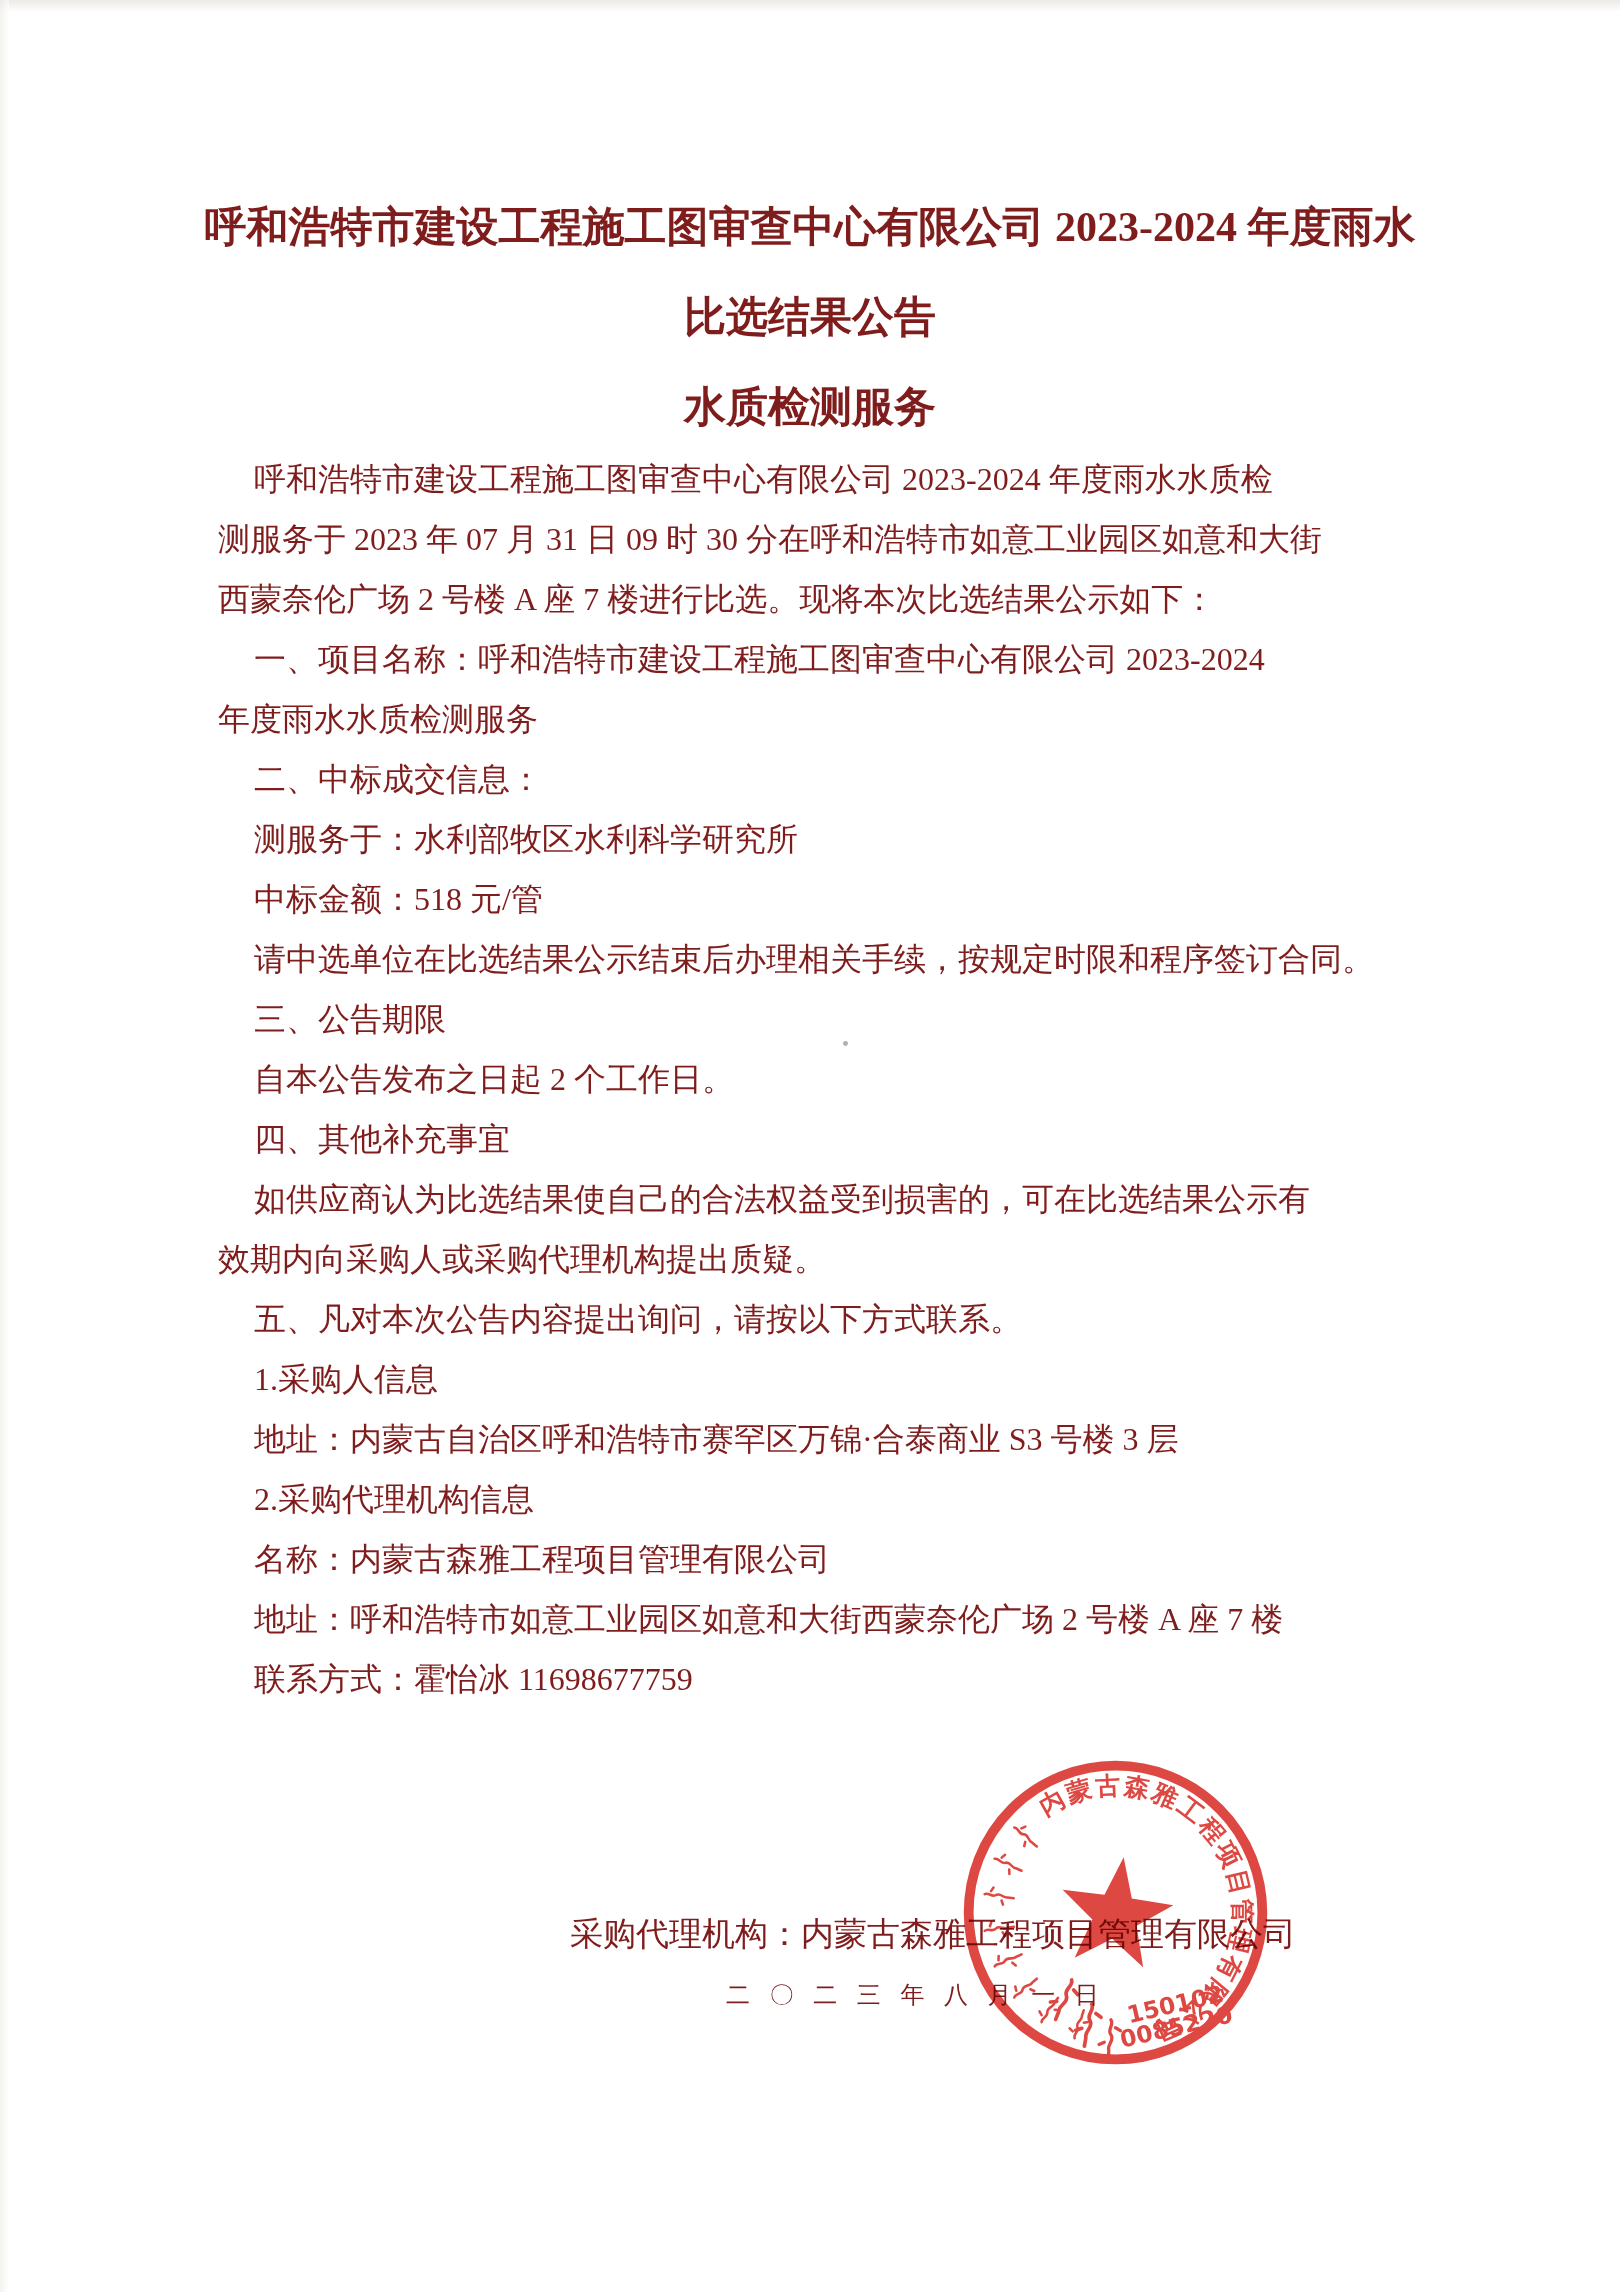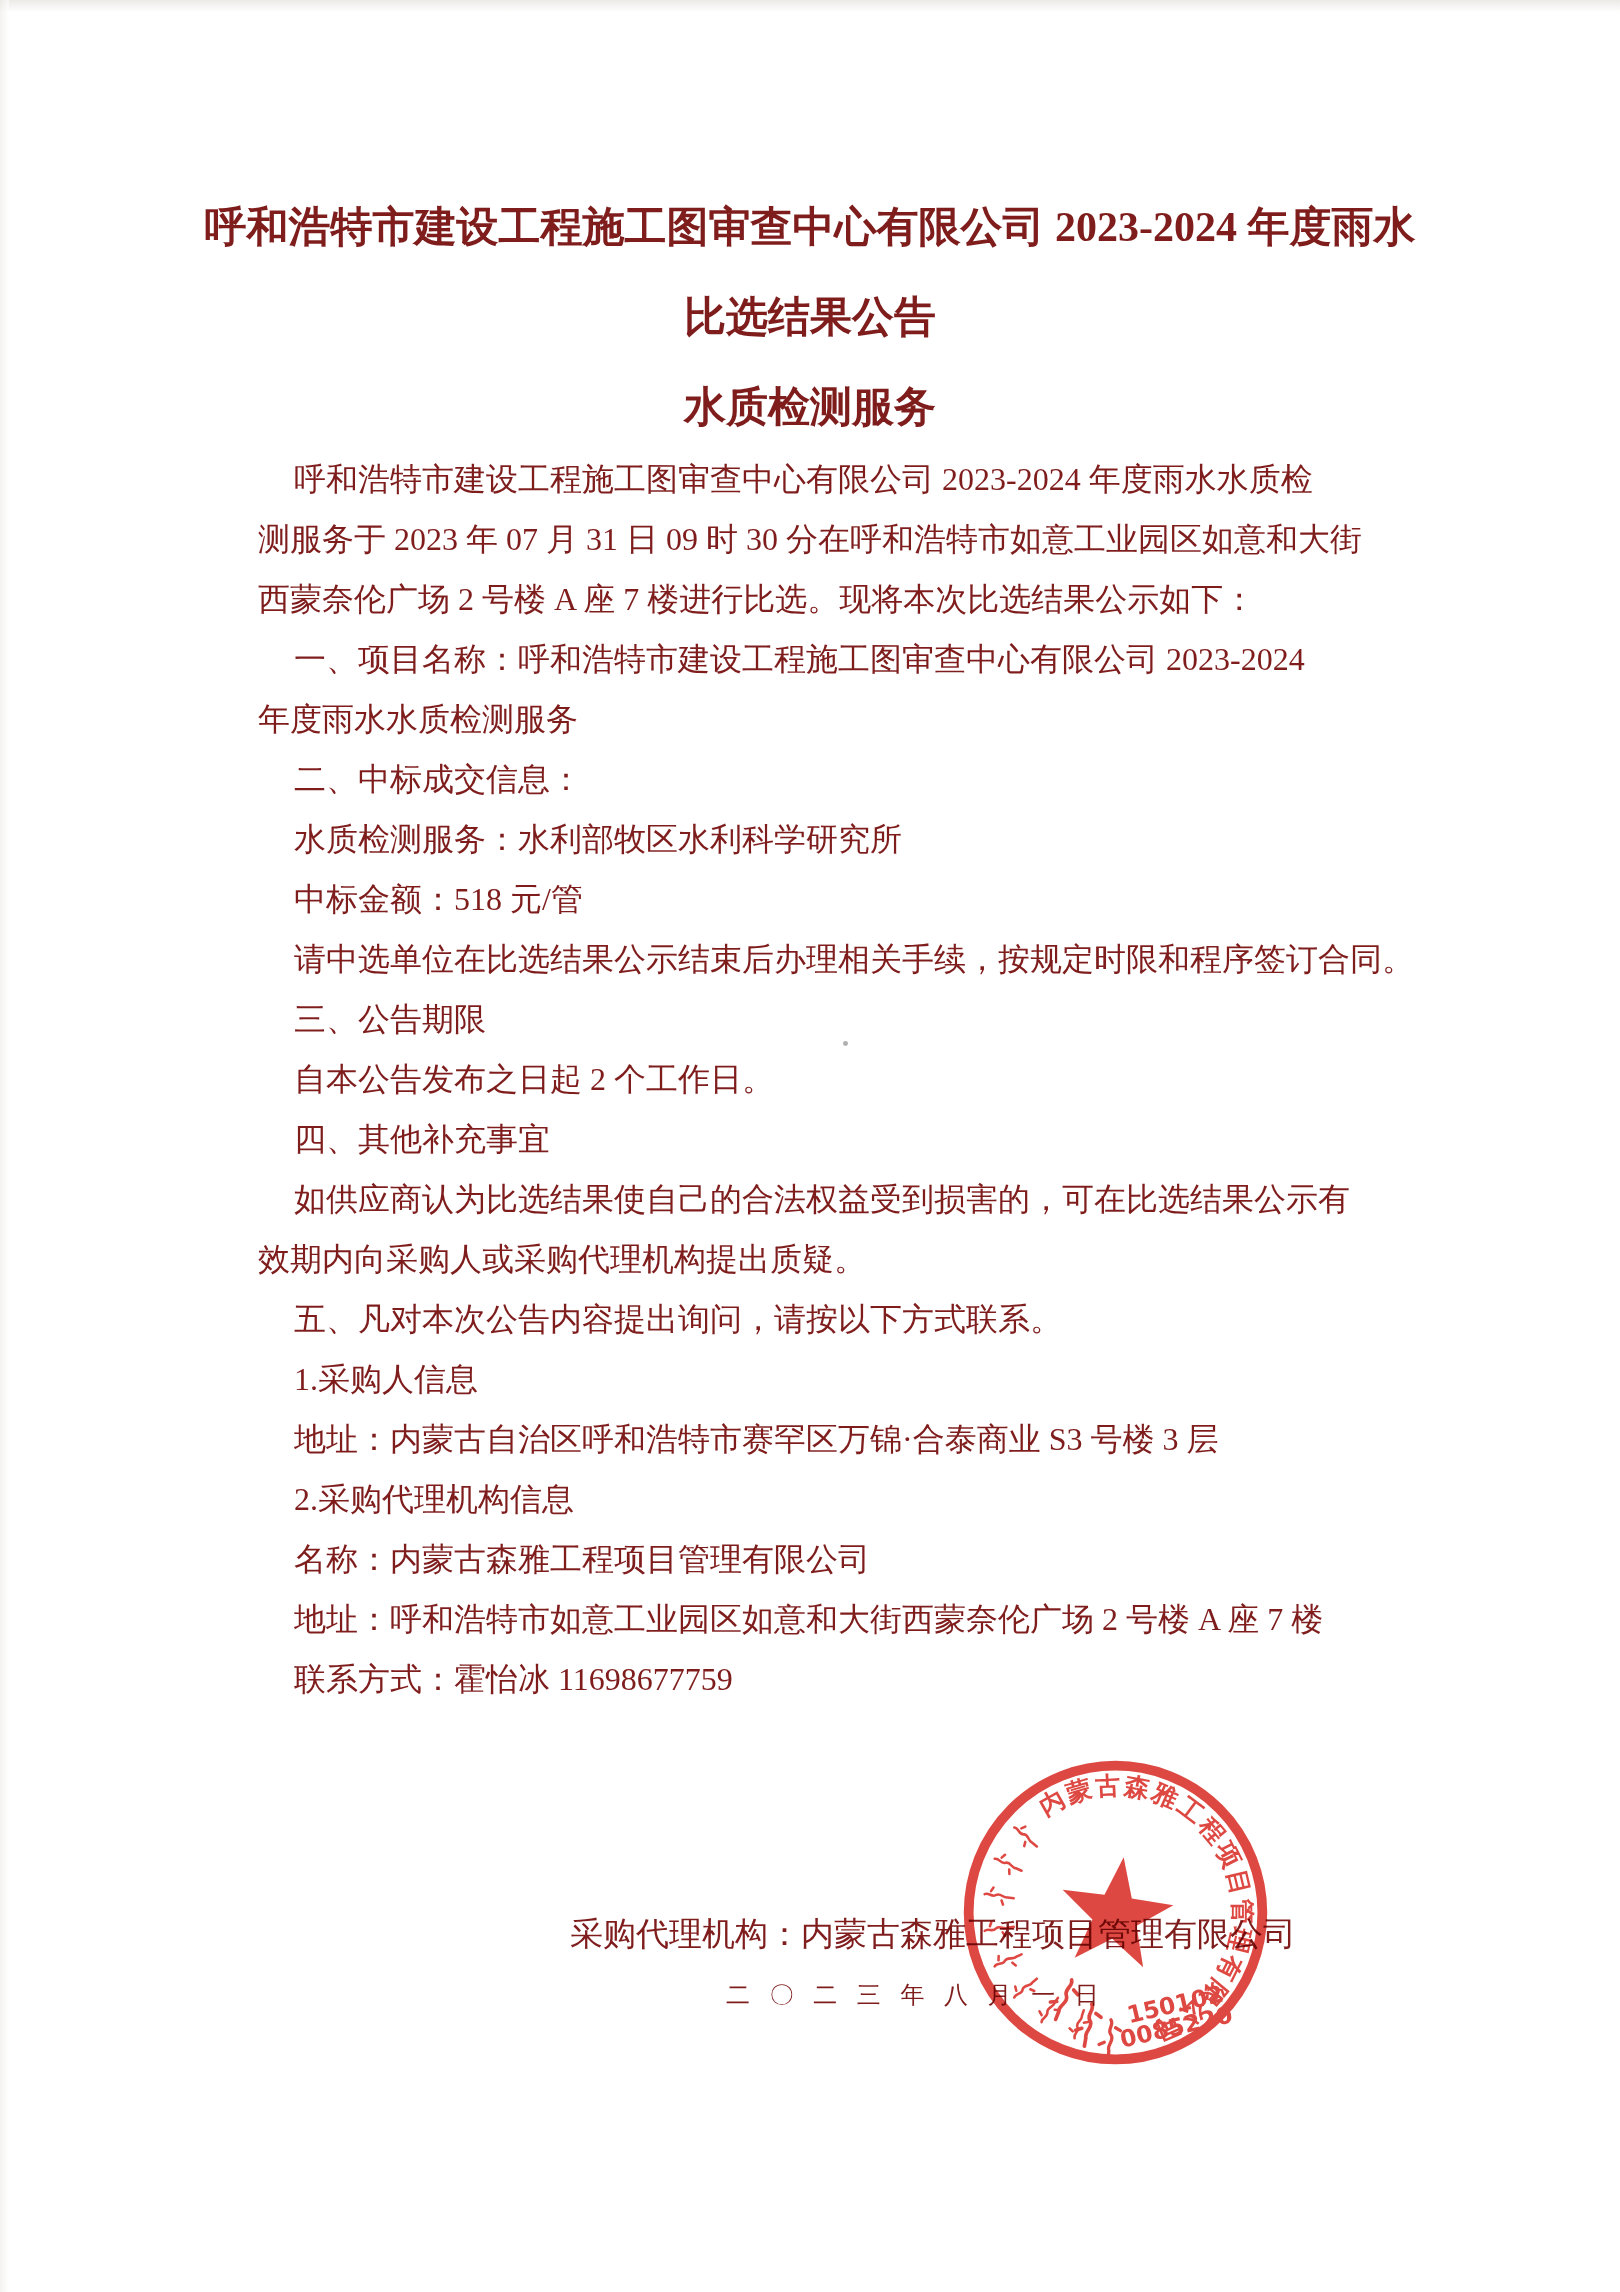--- a/index.html
+++ b/index.html
@@ -18,21 +18,20 @@
 
   .title-wrap{
     position:absolute;top:182px;left:0;width:100%;
     text-align:center;font-weight:bold;font-size:42px;
   }
   .title-line{line-height:90px;white-space:nowrap;}
 
   .body-block{
     position:absolute;top:449px;left:218px;width:1188px;
     font-size:32px;
-    margin-left:40px;
   }
   .line{line-height:60px;white-space:nowrap;}
   .ind{padding-left:36px;}
 
   .sig-agency{
     position:absolute;left:570px;top:1912px;
     font-size:33px;white-space:nowrap;
   }
   .sig-date{
     position:absolute;left:726px;top:1979px;
@@ -67,21 +66,21 @@
     <div class="title-line">水质检测服务</div>
   </div>
 
   <div class="body-block">
     <div class="line ind">呼和浩特市建设工程施工图审查中心有限公司 2023-2024 年度雨水水质检</div>
     <div class="line">测服务于 2023 年 07 月 31 日 09 时 30 分在呼和浩特市如意工业园区如意和大街</div>
     <div class="line">西蒙奈伦广场 2 号楼 A 座 7 楼进行比选。现将本次比选结果公示如下：</div>
     <div class="line ind">一、项目名称：呼和浩特市建设工程施工图审查中心有限公司 2023-2024</div>
     <div class="line">年度雨水水质检测服务</div>
     <div class="line ind">二、中标成交信息：</div>
-    <div class="line ind">水质检测服务：水利部牧区水利科学研究所</div>
+    <div class="line ind">测服务于：水利部牧区水利科学研究所</div>
     <div class="line ind">中标金额：518 元/管</div>
     <div class="line ind">请中选单位在比选结果公示结束后办理相关手续，按规定时限和程序签订合同。</div>
     <div class="line ind">三、公告期限</div>
     <div class="line ind">自本公告发布之日起 2 个工作日。</div>
     <div class="line ind">四、其他补充事宜</div>
     <div class="line ind">如供应商认为比选结果使自己的合法权益受到损害的，可在比选结果公示有</div>
     <div class="line">效期内向采购人或采购代理机构提出质疑。</div>
     <div class="line ind">五、凡对本次公告内容提出询问，请按以下方式联系。</div>
     <div class="line ind">1.采购人信息</div>
     <div class="line ind">地址：内蒙古自治区呼和浩特市赛罕区万锦·合泰商业 S3 号楼 3 层</div>

